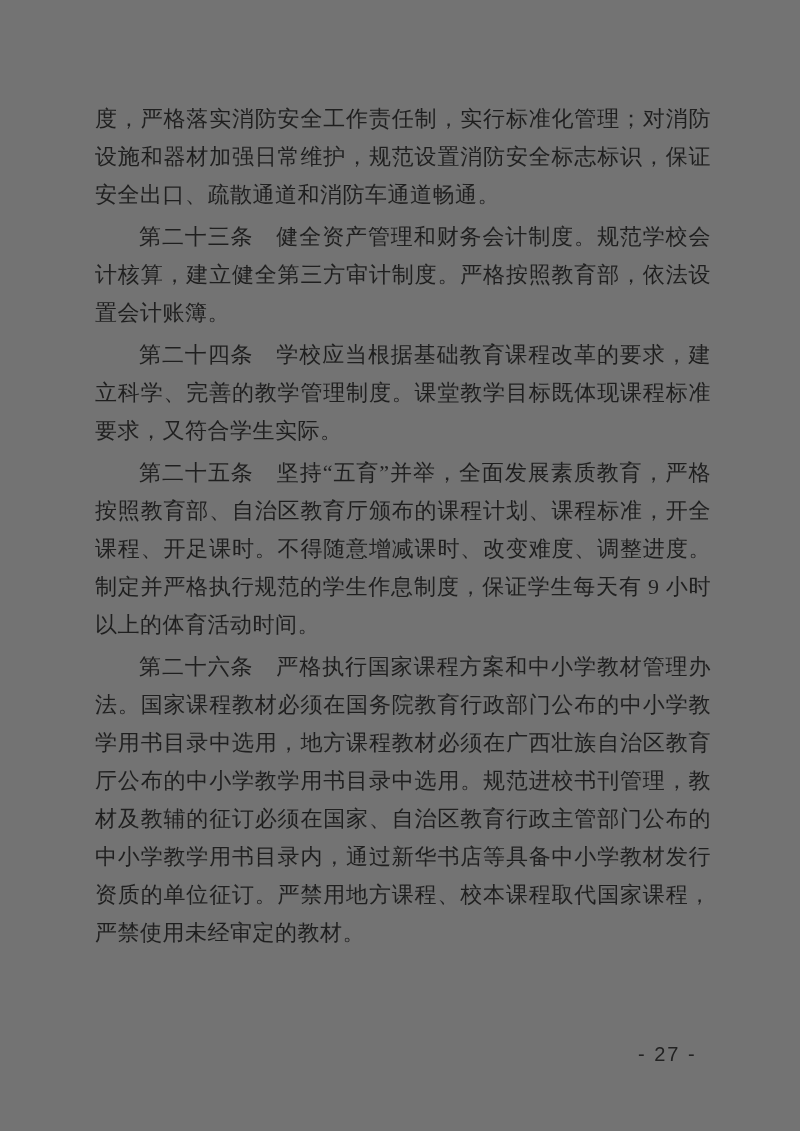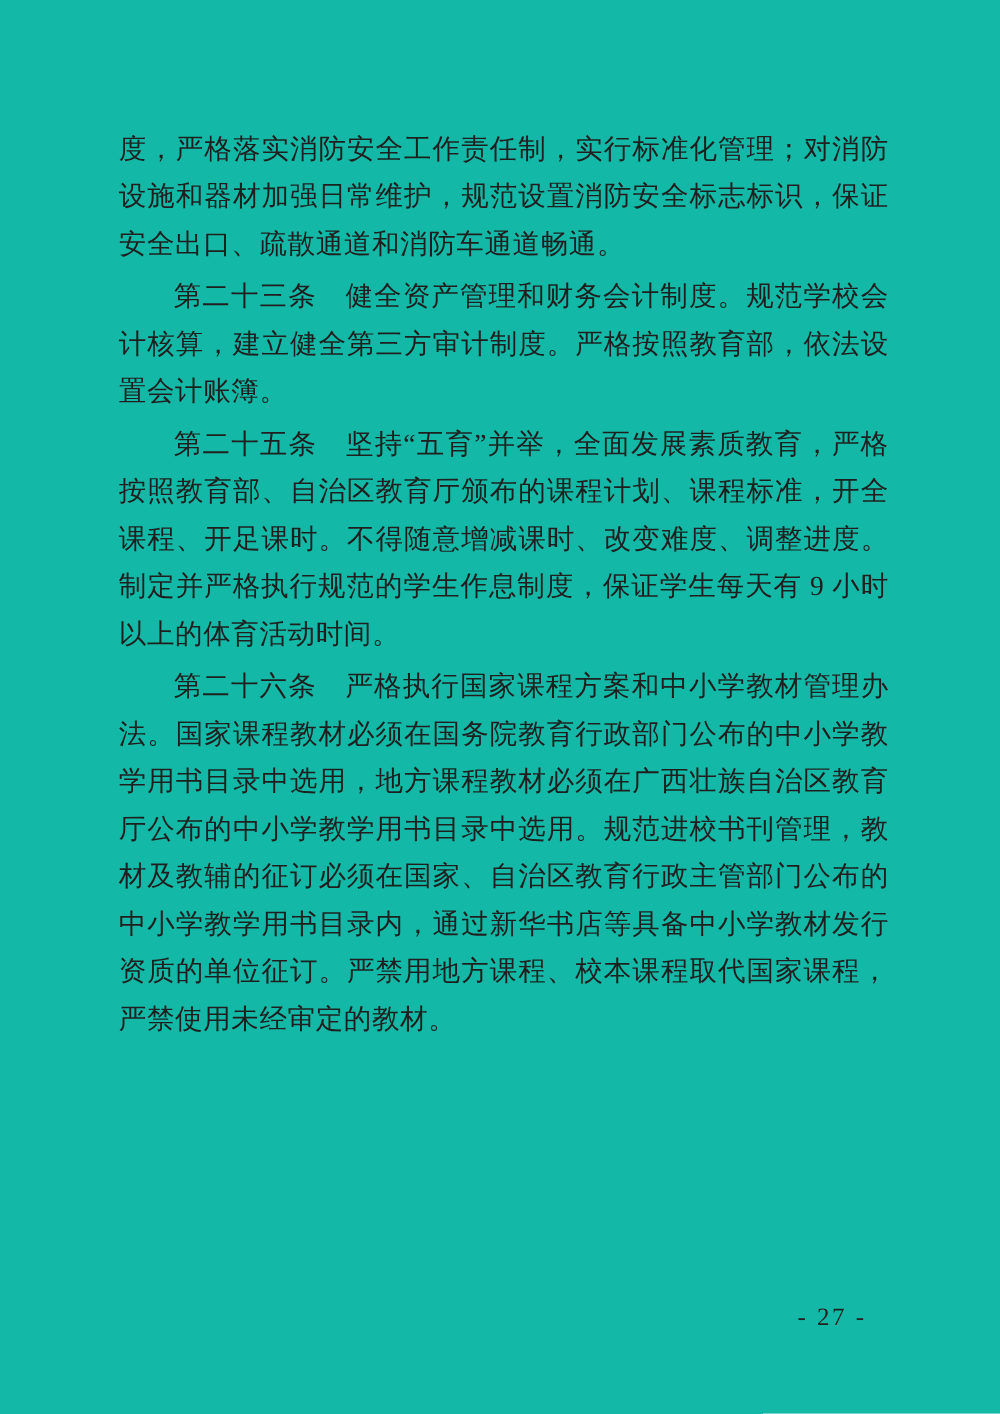--- a/index.html
+++ b/index.html
@@ -4,21 +4,21 @@
 <style>
   html, body {
     margin: 0;
     padding: 0;
     background: #ffffff;
   }
   .page {
     position: relative;
     width: 800px;
     height: 1131px;
-    background: #14b8a6;
+    background: #737373;
     overflow: hidden;
     font-family: "Liberation Serif", "DejaVu Serif", serif;
     color: #1f1f1f;
   }
   .content {
     position: absolute;
     left: 95px;
     top: 100px;
     width: 616px;
   }
@@ -46,34 +46,35 @@
     color: #1a1a1a;
   }
   .page-number {
     position: absolute;
     top: 1042px;
     left: 638px;
     font-size: 20px;
     line-height: 24px;
     letter-spacing: 2px;
     color: #222222;
-    font-family: Liberation Serif, serif;
+    font-family: Liberation Sans, sans-serif;
   }
 </style>
 </head>
 <body>
 
 <div class="page">
   <div class="content">
 
     <p class="body-para continuation">度，严格落实消防安全工作责任制，实行标准化管理；对消防设施和器材加强日常维护，规范设置消防安全标志标识，保证安全出口、疏散通道和消防车通道畅通。</p>
 
     <p class="body-para">第二十三条　健全资产管理和财务会计制度。规范学校会计核算，建立健全第三方审计制度。严格按照教育部，依法设置会计账簿。</p>
 
 
+    <p class="body-para">第二十四条　学校应当根据基础教育课程改革的要求，建立科学、完善的教学管理制度。课堂教学目标既体现课程标准要求，又符合学生实际。</p>
 
     <p class="body-para">第二十五条　坚持“五育”并举，全面发展素质教育，严格按照教育部、自治区教育厅颁布的课程计划、课程标准，开全课程、开足课时。不得随意增减课时、改变难度、调整进度。制定并严格执行规范的学生作息制度，保证学生每天有 9 小时以上的体育活动时间。</p>
 
     <p class="body-para">第二十六条　严格执行国家课程方案和中小学教材管理办法。国家课程教材必须在国务院教育行政部门公布的中小学教学用书目录中选用，地方课程教材必须在广西壮族自治区教育厅公布的中小学教学用书目录中选用。规范进校书刊管理，教材及教辅的征订必须在国家、自治区教育行政主管部门公布的中小学教学用书目录内，通过新华书店等具备中小学教材发行资质的单位征订。严禁用地方课程、校本课程取代国家课程，严禁使用未经审定的教材。</p>
 
   </div>
 
   <div class="page-number">- 27 -</div>
 </div>
 

